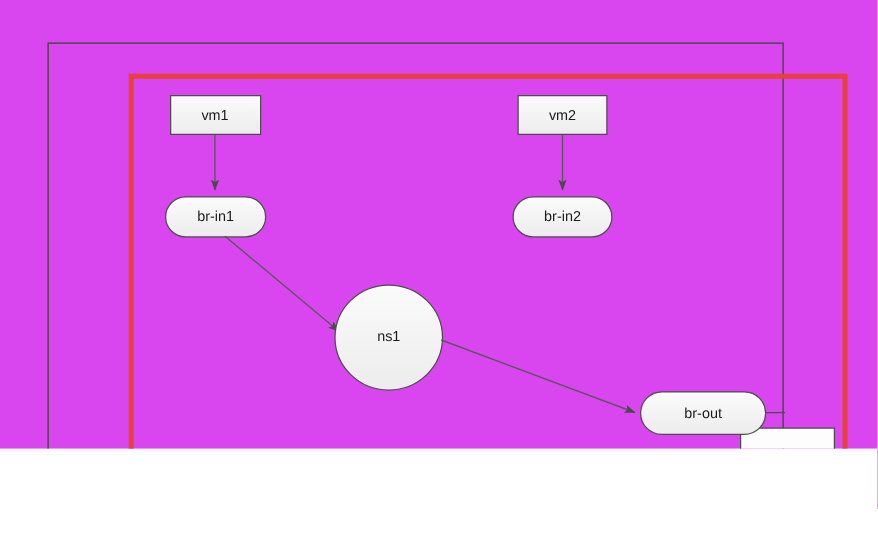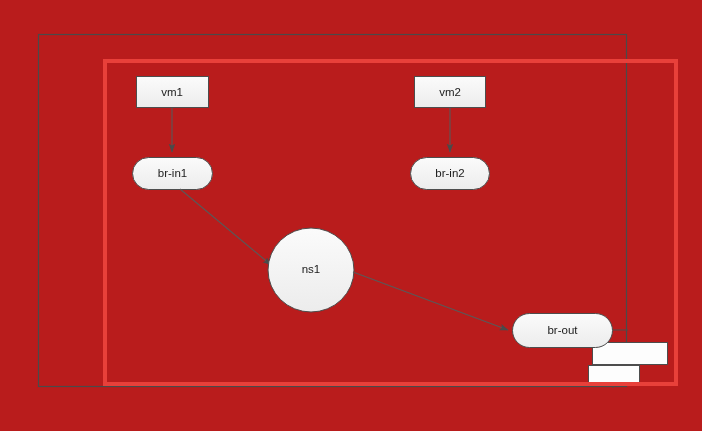--- a/index.html
+++ b/index.html
@@ -6,22 +6,22 @@
     margin: 0;
     padding: 0;
     background: #ffffff;
   }
   body {
     font-family: "Liberation Sans", sans-serif;
   }
   #canvas {
     position: relative;
     width: 702px;
-    height: 431px;
-    background: #b91c1c;
+    height: 359px;
+    background: #d946ef;
     overflow: hidden;
   }
   #diagram-svg {
     position: absolute;
     left: 0;
     top: 0;
     width: 702px;
     height: 431px;
   }
   .node-label {

